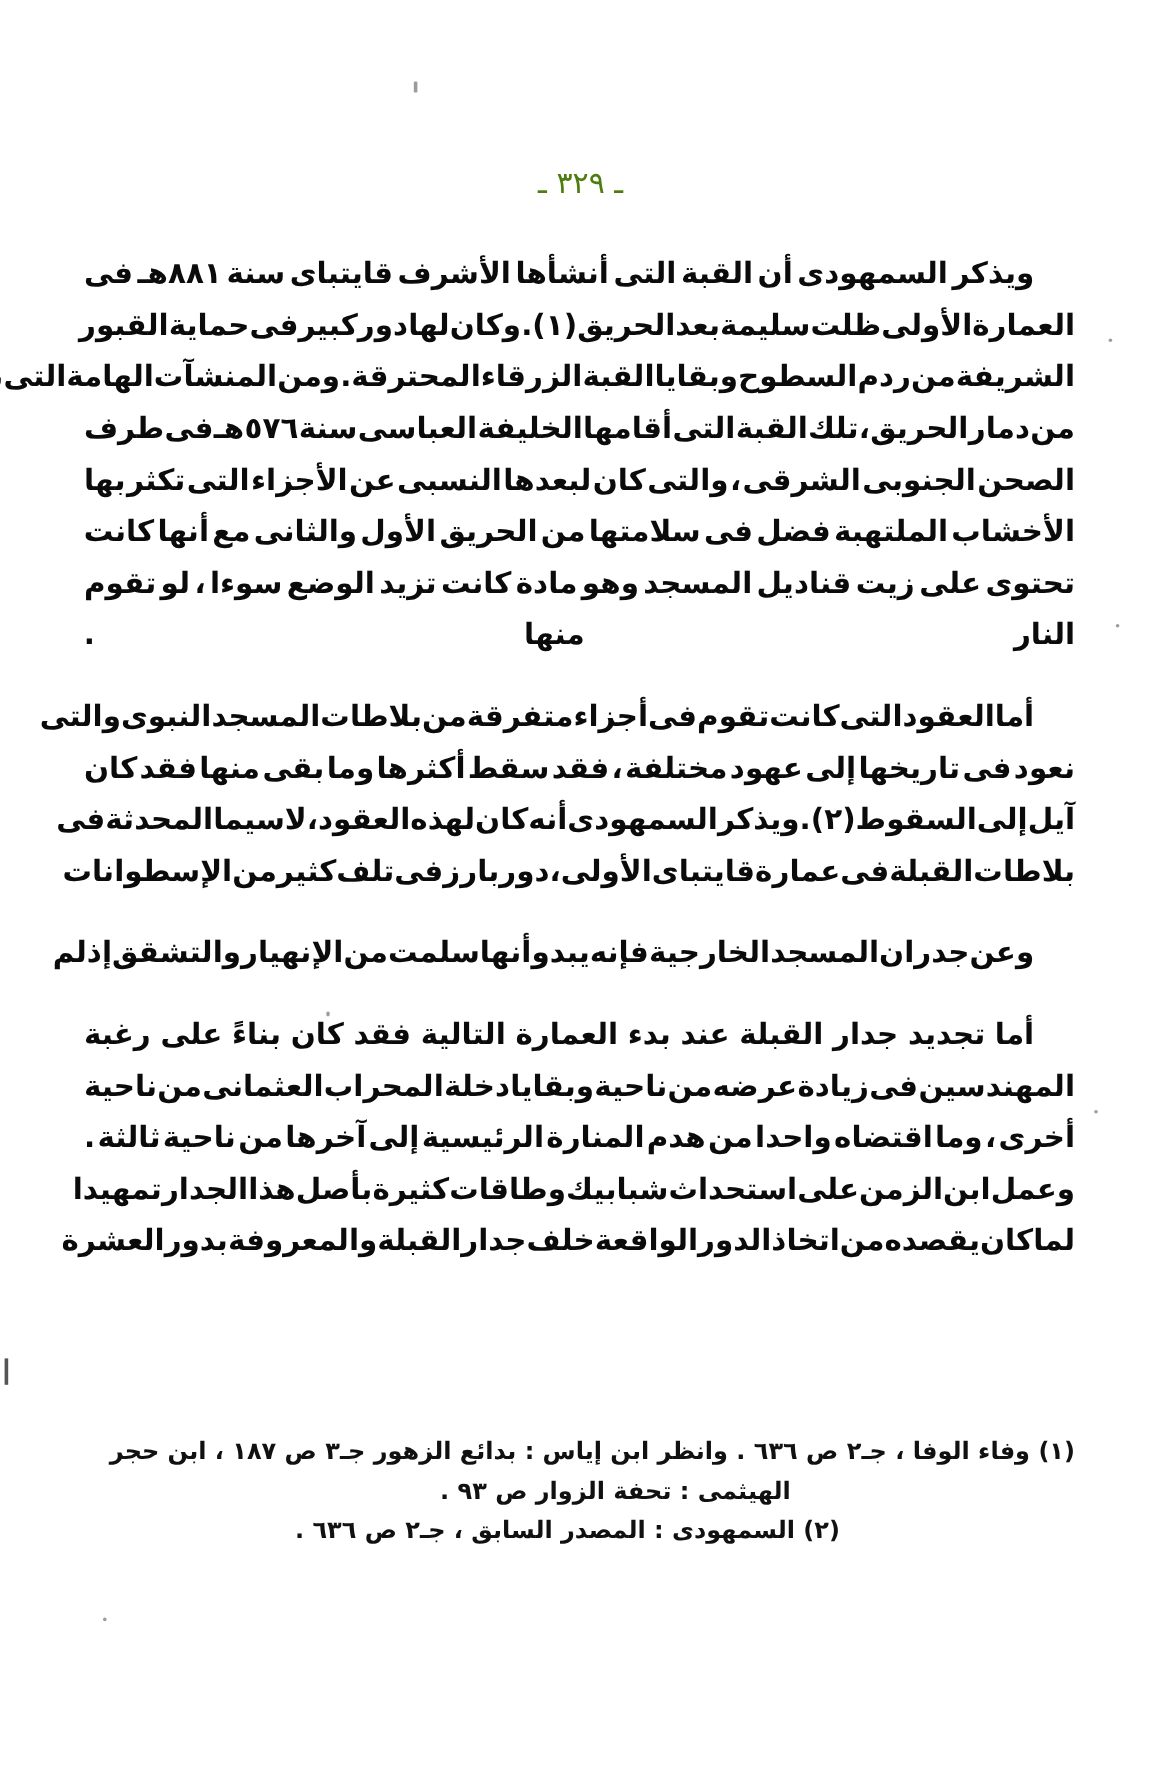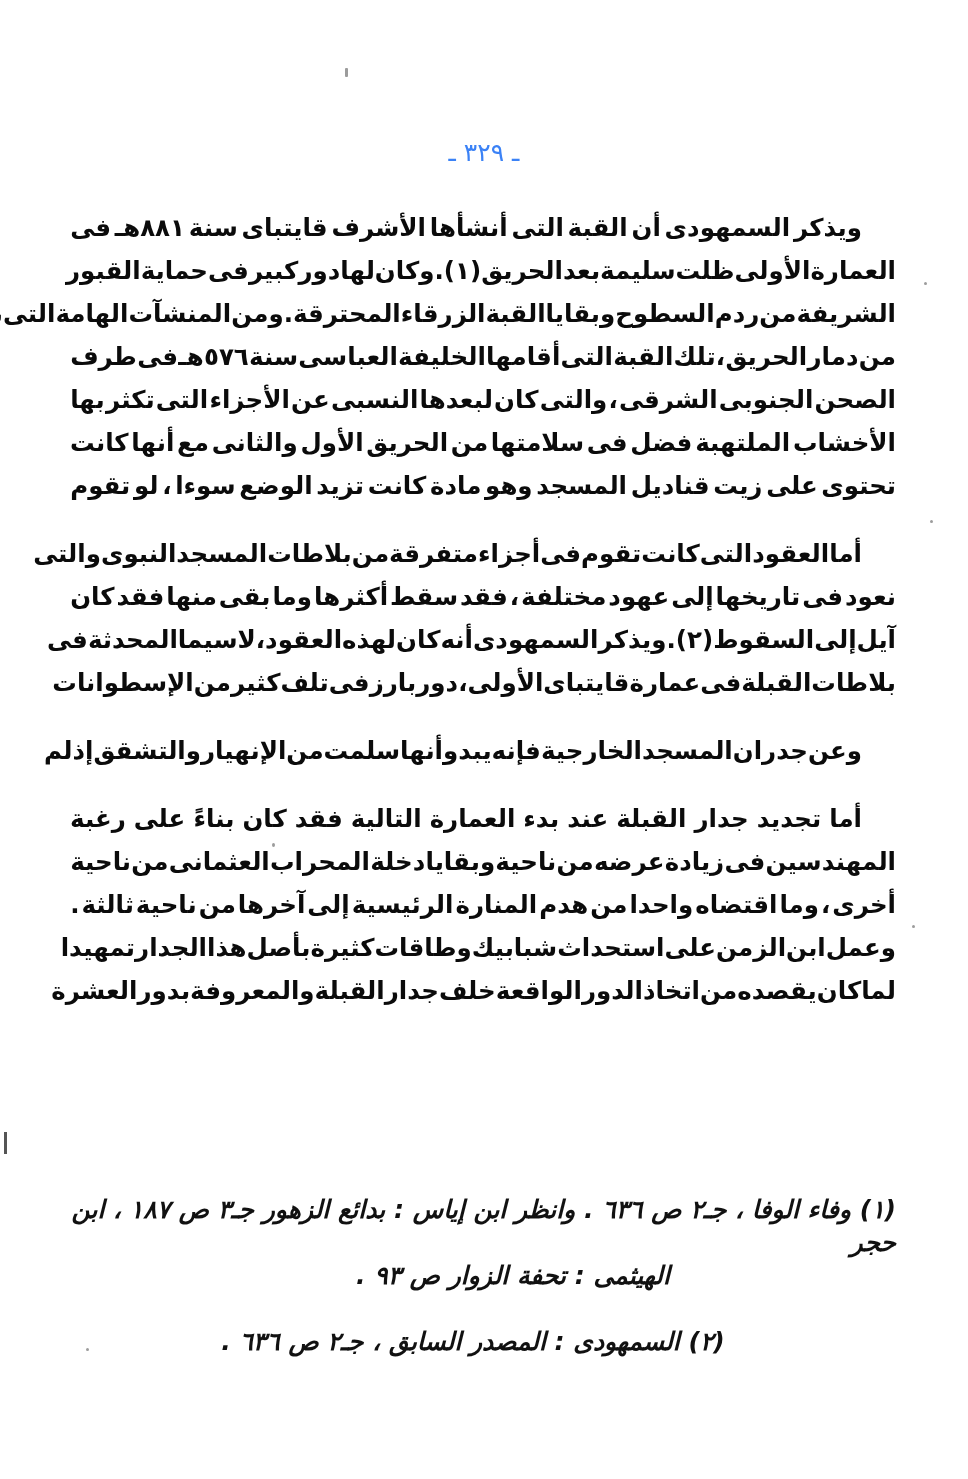--- a/index.html
+++ b/index.html
@@ -39,21 +39,21 @@
   
   .page-number {
     position: absolute;
     top: 138px;
     left: 0;
     right: 0;
     text-align: center;
     font-size: 25px;
     letter-spacing: 1px;
     font-family: "DejaVu Sans", "Liberation Sans", sans-serif;
-    color: #3b82f6;
+    color: #4d7c0f;
   }
 
   
   .body-block {
     position: absolute;
     top: 206px;
     right: 72px;
     left: 70px;
     direction: rtl;
     text-align: justify;
@@ -93,29 +93,28 @@
 
   
   .footnotes {
     position: absolute;
     top: 1193px;
     right: 72px;
     left: 70px;
     direction: rtl;
   }
   .fn {
-    font-size: 25px;
+    font-size: 20px;
     line-height: 33px;
     color: #111;
     font-weight: 600;
-    font-style: italic;
   }
   .fn-1-line1 { display: flex; justify-content: space-between; }
   .fn-1-line2 { text-align: center; padding-left: 60px; }
-  .fn-2 { text-align: center; padding-right: 20px; margin-top: 33px; }
+  .fn-2 { text-align: center; padding-right: 20px; }
   .fn-3 { text-align: center; padding-right: 10px; }
 </style>
 </head>
 <body>
 
 <div class="page">
 
   <span class="speck" style="left:345px;top:68px;width:3px;height:9px;border-radius:1px;"></span>
   <span class="speck" style="left:212px;top:232px;width:7px;height:3px;"></span>
   <span class="speck" style="left:924px;top:282px;width:3px;height:3px;"></span>
@@ -247,20 +246,21 @@
             <span>مادة</span>
             <span>كانت</span>
             <span>تزيد</span>
             <span>الوضع</span>
             <span>سوءا</span>
             <span>،</span>
             <span>لو</span>
             <span>تقوم</span>
           </span>
       </span>
+      <span class="line right">النار منها .</span>
     </div>
 
     <div class="para">
       <span class="line stretch">
         <span style="width: 34px; flex: 0 0 34px;"></span>
         <span style="display: flex; flex: 1 1 0%; justify-content: space-between;">
             <span>أما</span>
             <span>العقود</span>
             <span>التى</span>
             <span>كانت</span>

